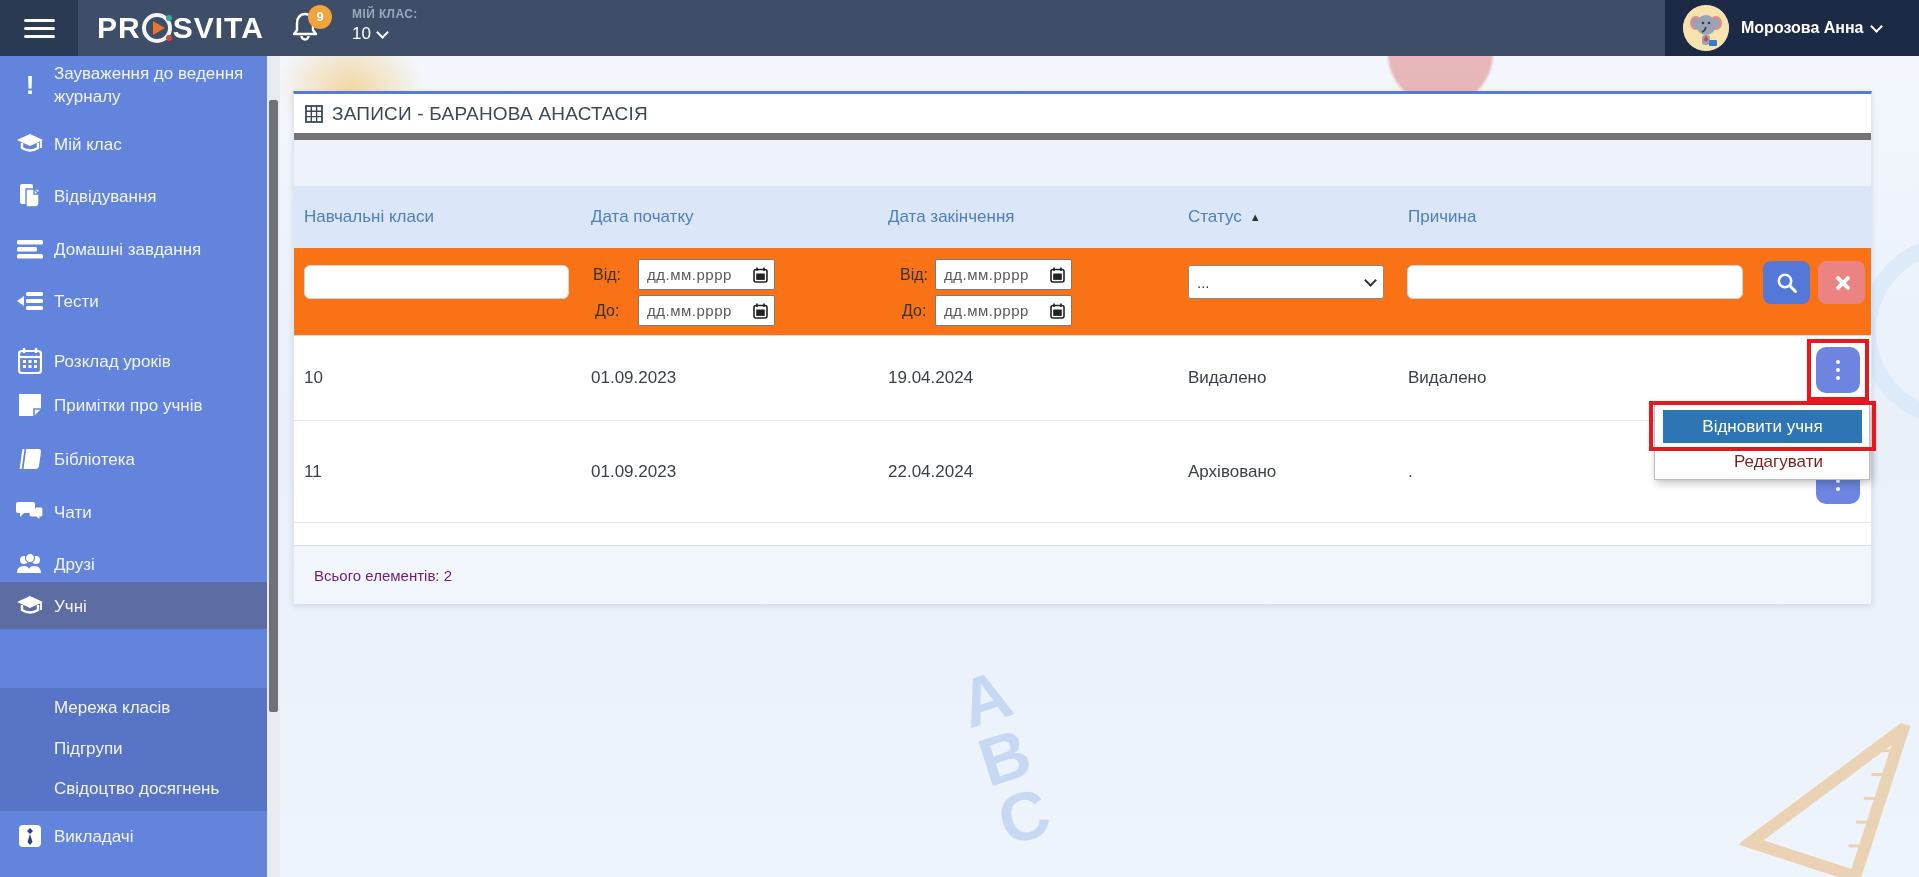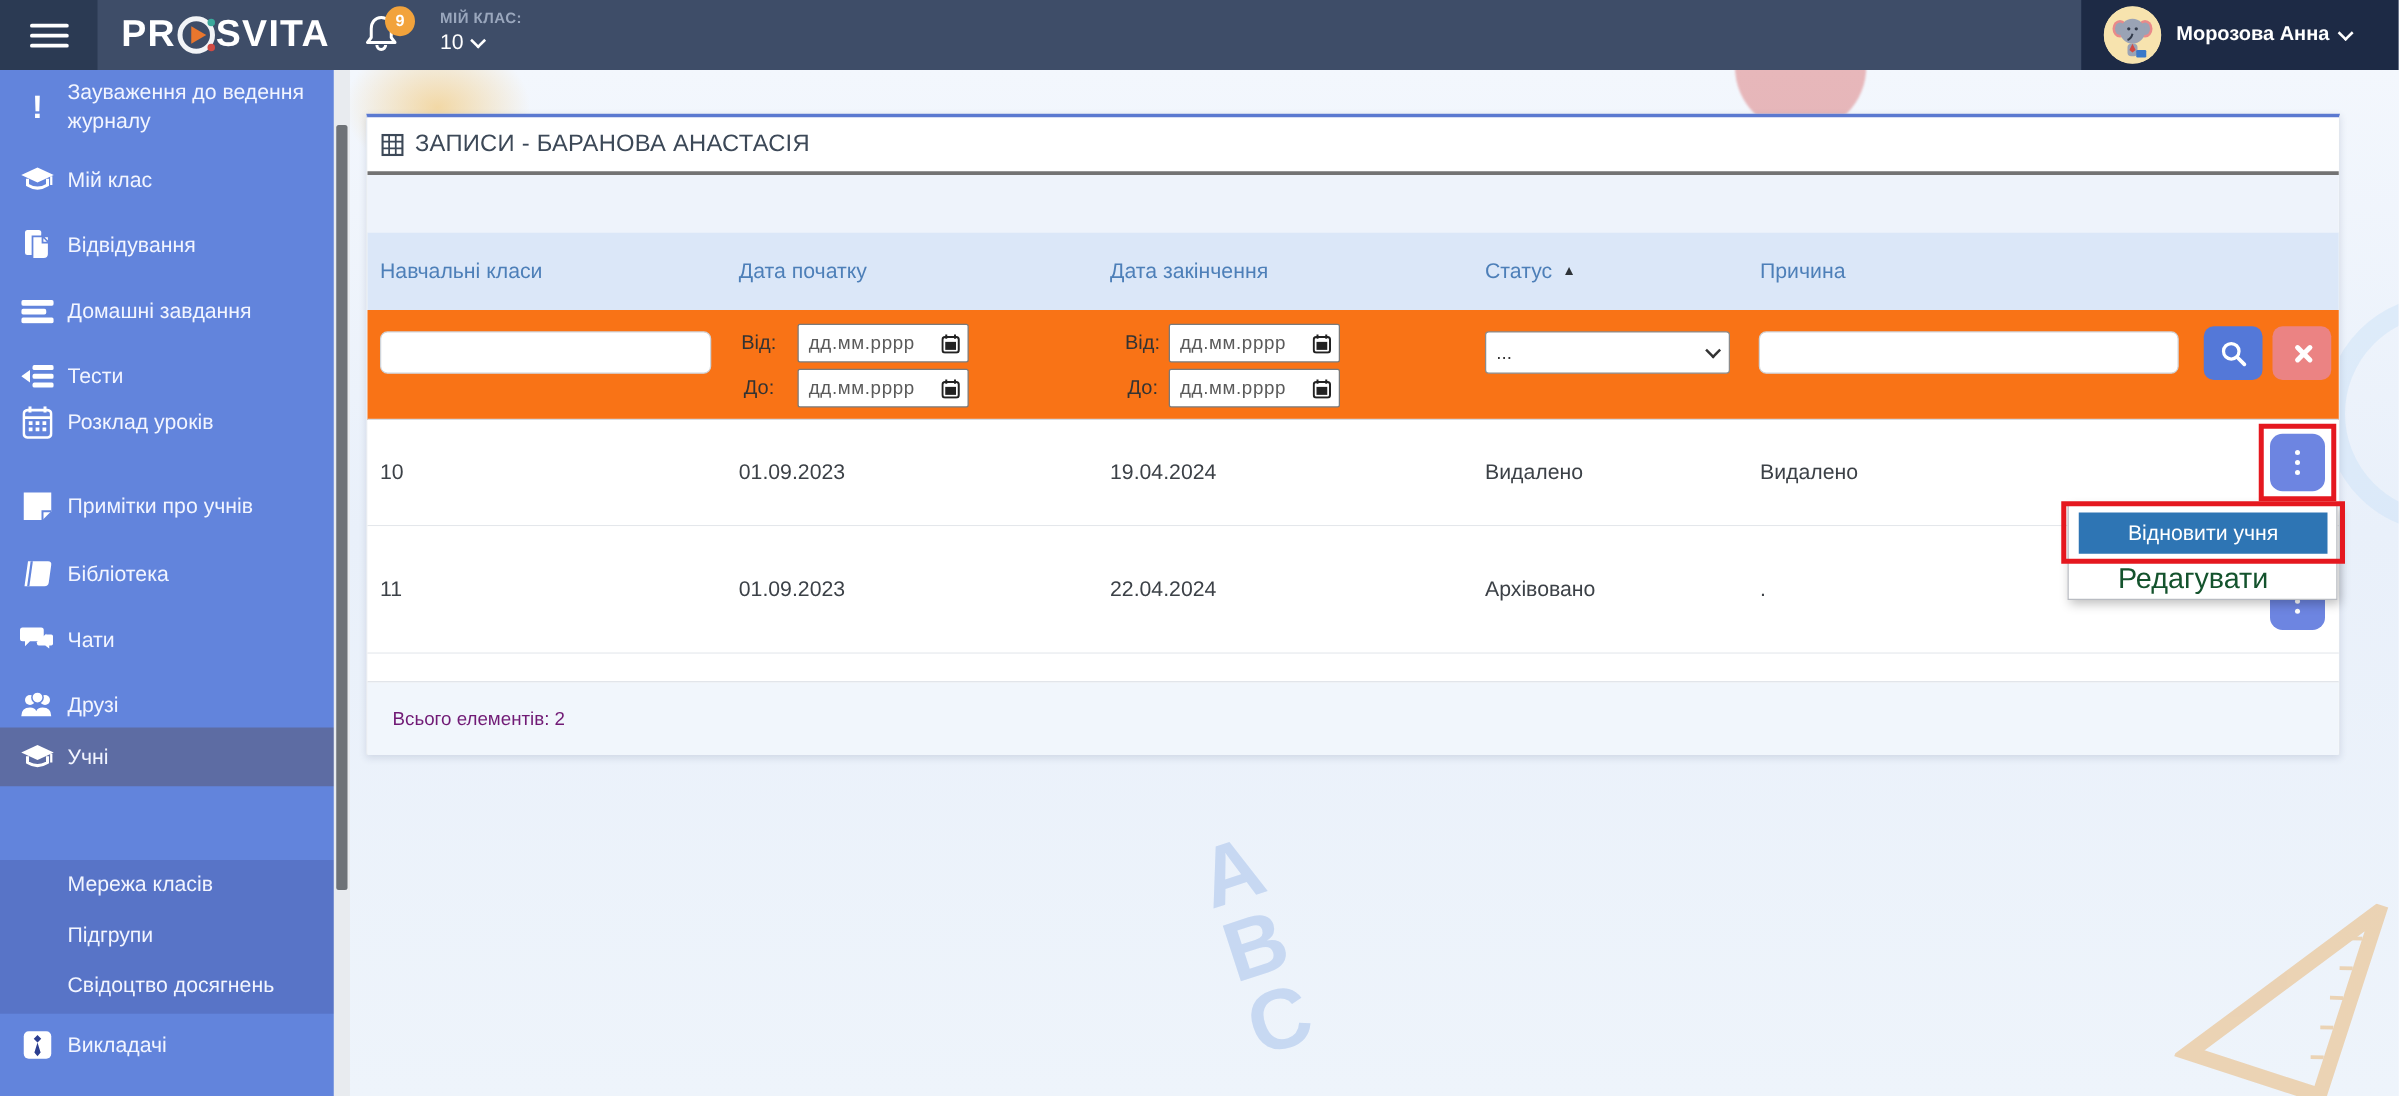--- a/index.html
+++ b/index.html
@@ -45,21 +45,21 @@
   .content { position:absolute; left:280px; top:56px; width:1639px; height:821px; background:linear-gradient(180deg,#f3f7fd 0%,#e9f0fa 45%,#eef4fb 100%); overflow:hidden; }
   .doodle { position:absolute; pointer-events:none; }
   .doodle-yellow { left:-5px; top:-25px; width:150px; height:110px; background:radial-gradient(ellipse at center,#f2bf5e 0%,rgba(242,191,94,0) 70%); opacity:0.55; }
   .doodle-red { left:1108px; top:-55px; width:105px; height:105px; border-radius:50%; background:#d96a6a; opacity:0.45; filter:blur(1px); }
   .doodle-ring { left:1580px; top:180px; width:190px; height:190px; border:16px solid #cfe3f7; border-radius:50%; opacity:0.55; }
   .doodle-abc { left:700px; top:608px; font-weight:bold; font-size:68px; line-height:62px; color:#a9c3ec; opacity:0.55; transform:rotate(-18deg); text-align:center; }
   .doodle-ruler { left:1480px; top:650px; opacity:0.55; transform:rotate(18deg); }
 
   
   .card { position:absolute; left:13px; top:35px; width:1579px; height:513px; background:#fff; border:1px solid #e2e7ee; border-top:3px solid #5b79d0; box-shadow:0 2px 6px rgba(40,60,100,0.14); }
-  .card-title-row { position:absolute; left:0; top:0; width:100%; height:46px; background:#fff; border-bottom:3px solid #737373; display:flex; align-items:center; padding-left:11px; gap:9px; }
+  .card-title-row { position:absolute; left:0; top:0; width:100%; height:46px; background:#fff; border-bottom:7px solid #737373; display:flex; align-items:center; padding-left:11px; gap:9px; }
   .card-title { font-size:19px; color:#3c4857; letter-spacing:0.2px; }
   .card-gap { position:absolute; left:0; top:46px; width:100%; height:46px; background:#eef3fb; }
   .thead { position:absolute; left:0; top:92px; width:100%; height:62px; background:#dbe7f8; }
   .th { position:absolute; top:0; height:62px; display:flex; align-items:center; color:#4d7fb8; font-size:17px; cursor:pointer; gap:8px; }
   .sort-asc { font-size:11px; color:#2e3338; }
   .filter-row { position:absolute; left:0; top:154px; width:100%; height:88px; background:#f97316; border-bottom:1px solid #d5dae2; }
   .f-input { position:absolute; background:#fff; border:1px solid #cfd4da; border-radius:6px; font-size:15px; padding:0 8px; color:#333; outline:none; }
   .date-label { position:absolute; font-size:16px; color:#333; }
   .date-input { position:absolute; width:137px; height:31px; background:#fff; border:1px solid #7a7a7a; border-radius:2px; display:flex; align-items:center; justify-content:space-between; padding:0 6px 0 8px; cursor:text; }
   .date-ph { font-size:15px; color:#5a5a5a; letter-spacing:0.5px; }
@@ -83,21 +83,21 @@
   .dots { position:absolute; left:50%; top:50%; transform:translate(-50%,-50%); display:flex; flex-direction:column; gap:4px; }
   .dots i { width:4px; height:4px; background:#fff; border-radius:50%; }
   .abtn1 { left:1522px; top:253px; z-index:2; }
   .abtn2 { left:1522px; top:364px; z-index:1; }
   .red-box { position:absolute; border:4px solid #e5181f; z-index:6; pointer-events:none; }
   .red-box-btn { left:1513px; top:245px; width:62px; height:62px; }
 
   .ctx-menu { position:absolute; left:1360px; top:309px; width:216px; height:77px; background:#fff; border:1px solid #b9bcc2; box-shadow:2px 3px 8px rgba(0,0,0,0.25); z-index:5; }
   .menu-item-1 { position:absolute; left:8px; top:6px; width:199px; height:33px; background:#2e75b4; color:#fff; font-size:17px; display:flex; align-items:center; justify-content:center; cursor:pointer; }
   .menu-red-box { position:absolute; left:-6px; top:-3px; width:227px; height:50px; border:4px solid #e5181f; pointer-events:none; }
-  .menu-item-2 { position:absolute; left:0; top:44px; width:199px; height:28px; color:#14532d; font-size:23px; display:flex; align-items:center; justify-content:center; cursor:pointer; }
+  .menu-item-2 { position:absolute; left:24px; top:44px; width:199px; height:28px; color:#7f1d1d; font-size:17px; display:flex; align-items:center; justify-content:center; cursor:pointer; }
 </style>
 </head>
 <body>
 
 <div class="screen">
 
   <div class="topbar">
     <div class="hamburger-box">
       <span class="hamburger">
         <i class="bar b1"></i><i class="bar b2"></i><i class="bar b3"></i>
@@ -189,21 +189,21 @@
       <span class="ic">
         <svg width="26" height="20" viewBox="0 0 26 20">
             <path d="M0 10 l7 -5 v10 Z" fill="#fff"></path>
             <rect x="9" y="1" width="17" height="4" rx="1.5" fill="#fff"></rect>
             <rect x="9" y="8" width="17" height="4" rx="1.5" fill="#fff"></rect>
             <rect x="9" y="15" width="17" height="4" rx="1.5" fill="#fff"></rect>
           </svg>
       </span>
       <span class="lbl">Тести</span>
     </div>
-    <div class="side-item row-h" style="top:260px;">
+    <div class="side-item row-h" style="top:283px;">
       <span class="ic">
         <svg width="24" height="26" viewBox="0 0 24 26">
             <rect x="1" y="3" width="22" height="22" rx="3" fill="none" stroke="#fff" stroke-width="2.2"></rect>
             <path d="M1 9 h22" stroke="#fff" stroke-width="2.2"></path>
             <path d="M6 0 v5 M18 0 v5" stroke="#fff" stroke-width="2.4"></path>
             <g fill="#fff">
               <rect x="5" y="12" width="3" height="3"></rect>
               <rect x="10.5" y="12" width="3" height="3"></rect>
               <rect x="16" y="12" width="3" height="3"></rect>
               <rect x="5" y="17" width="3" height="3"></rect>

